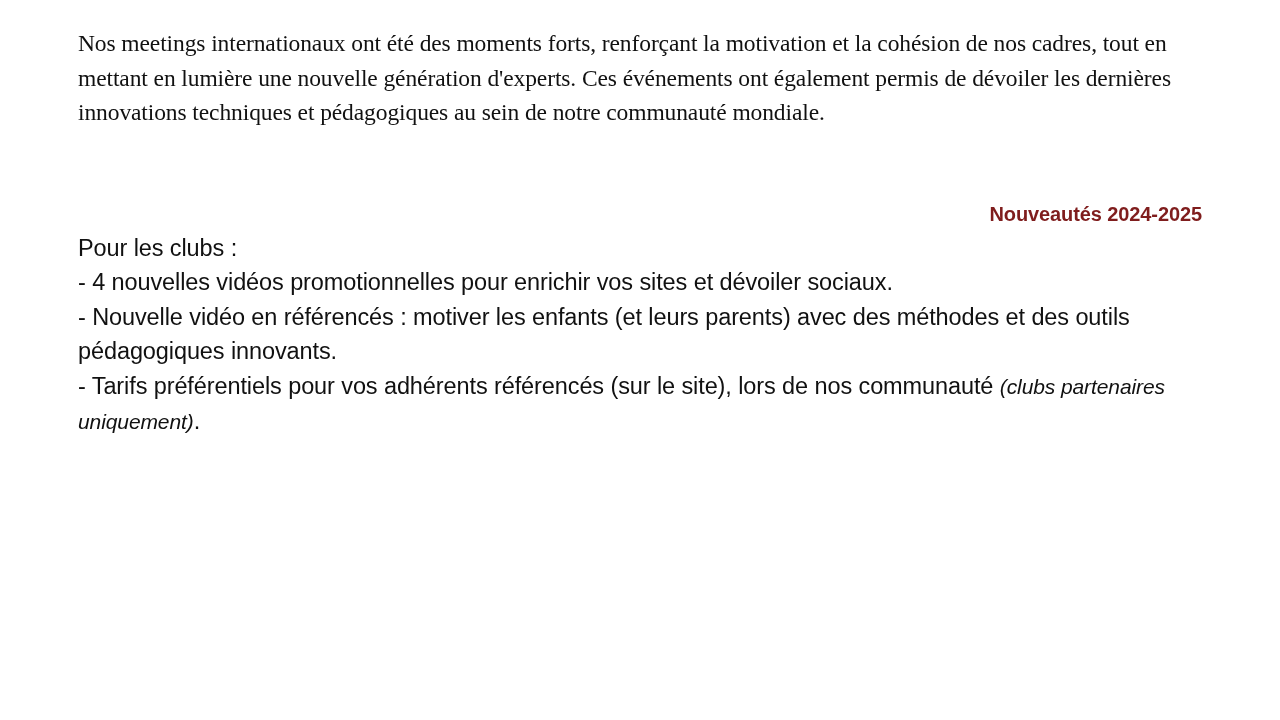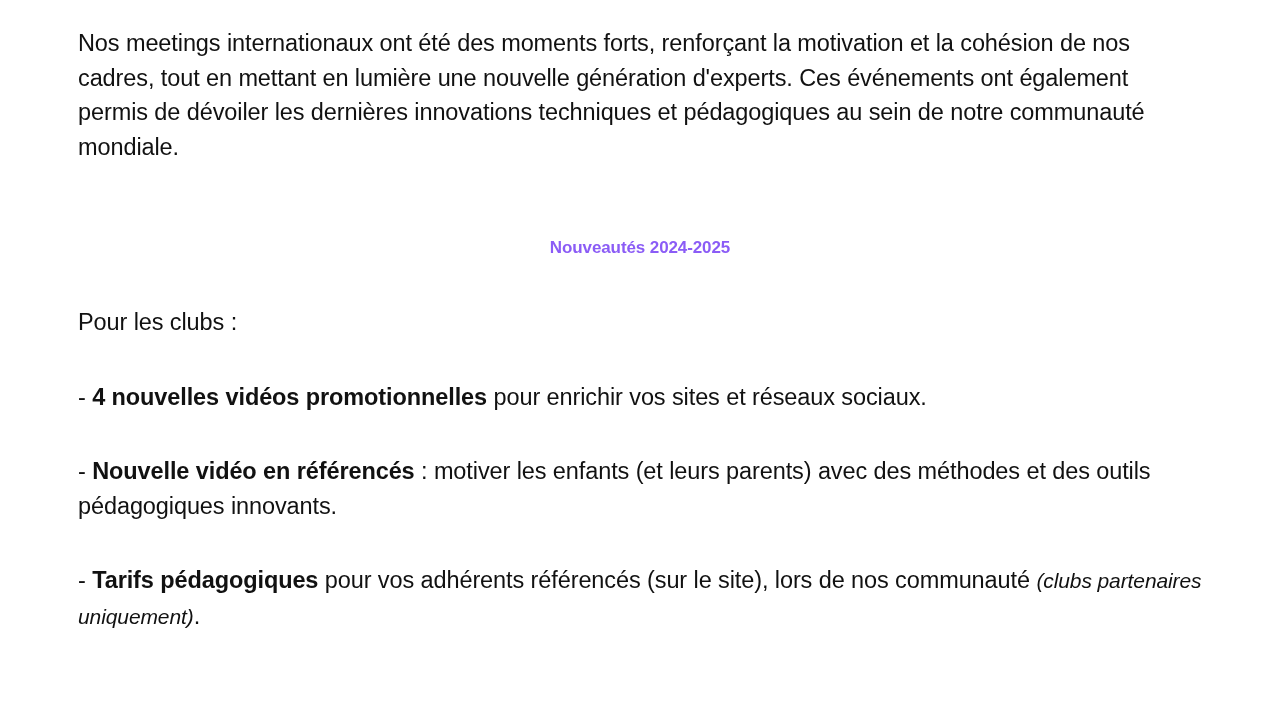--- a/index.html
+++ b/index.html
@@ -21,70 +21,71 @@
     padding: 26px 78px 0 78px;
     background: #ffffff;
   }
   p.para {
     margin: 0 0 0 0;
     font-size: 23.5px;
     line-height: 34.5px;
     letter-spacing: -0.1px;
     color: #111111;
     text-align: left;
+    font-family: Liberation Serif, serif;
   }
   .gap-md { height: 33px; }
   .gap-lg { height: 34px; }
   .heading {
     margin: 0;
-    font-size: 17px;
+    font-size: 20px;
     line-height: 34px;
     font-weight: bold;
-    text-align: center;
-    color: #8b5cf6;
+    text-align: right;
+    color: #7f1d1d;
     letter-spacing: -0.1px;
   }
   .line {
     font-size: 23.5px;
     line-height: 34.5px;
     letter-spacing: -0.1px;
     color: #111111;
   }
-  .b { font-weight: bold; }
+  .b { font-weight: normal; }
   .small-i {
     font-style: italic;
     font-size: 21px;
   }
-  .block { display: block; margin-top: 40px; }
+  .block { display: block; }
 </style>
 </head>
 <body>
 
 <div class="page">
 
   <p class="para">Nos meetings internationaux ont été des moments forts, renforçant la motivation et la cohésion de nos cadres, tout en mettant en lumière une nouvelle génération d'experts. Ces événements ont également permis de dévoiler les dernières innovations techniques et pédagogiques au sein de notre communauté mondiale.</p>
 
   <div class="gap-md"></div>
 
 
   <div class="gap-lg"></div>
 
   <p class="heading">Nouveautés 2024-2025</p>
 
   <div class="line block">Pour les clubs :</div>
 
   <div class="line block">
-    <span>- </span><span class="b">4 nouvelles vidéos promotionnelles</span><span> pour enrichir vos sites et réseaux sociaux.</span>
+    <span>- </span><span class="b">4 nouvelles vidéos promotionnelles</span><span> pour enrichir vos sites et dévoiler sociaux.</span>
   </div>
 
   <div class="line block">
     <span>- </span><span class="b">Nouvelle vidéo en référencés</span><span> : motiver les enfants (et leurs parents) avec des méthodes et des outils pédagogiques innovants.</span>
   </div>
 
   <div class="line block">
-    <span>- </span><span class="b">Tarifs pédagogiques</span><span> pour vos adhérents référencés (sur le site), lors de nos communauté </span><span class="small-i">(clubs partenaires uniquement)</span><span>.</span>
+    <span>- </span><span class="b">Tarifs préférentiels</span><span> pour vos adhérents référencés (sur le site), lors de nos communauté </span><span class="small-i">(clubs partenaires uniquement)</span><span>.</span>
   </div>
 
   <div class="gap-md"></div>
 
 
 
 </div>
 
 </body></html>

